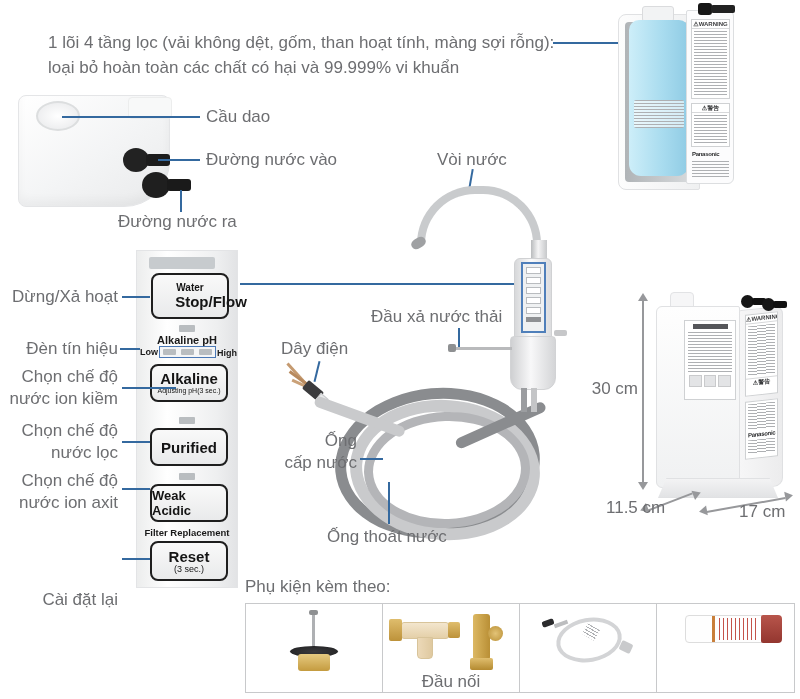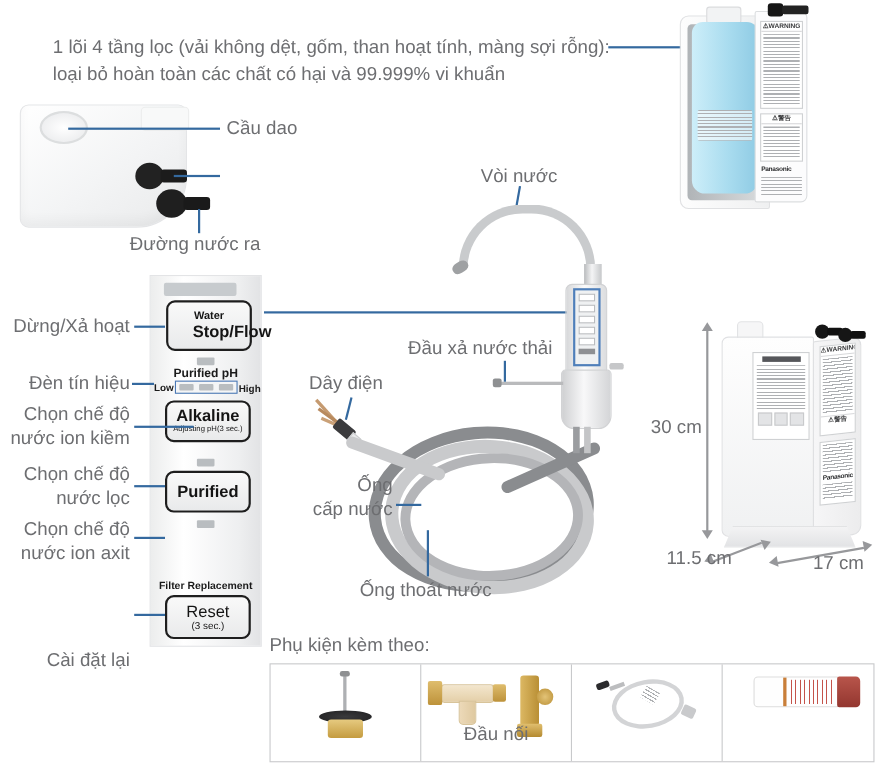--- a/index.html
+++ b/index.html
@@ -19,21 +19,21 @@
   .pbtn { position:absolute; border:2px solid #1e1e1e; border-radius:8px;
           background:linear-gradient(180deg,#f9f9f9,#e9eaeb); color:#141414;
           display:flex; flex-direction:column; align-items:center; justify-content:center; }
   .fineprint { background:repeating-linear-gradient(180deg,#aeb0b3 0 1px, transparent 1px 3px); }
   .tinylabel { position:absolute; background:#fff; border:1px solid #cfd1d3; overflow:hidden; }
   .tinyhead { font-size:6px; font-weight:bold; color:#3a3b3d; text-align:center; line-height:8px;
               border-bottom:1px solid #d7d8da; white-space:nowrap; overflow:hidden; }
   .brand { font-size:6px; font-weight:bold; color:#2b2c2e; letter-spacing:-0.3px; }
   .cell { position:relative; border-right:1px solid #c8c9cb; }
   .cell:last-child { border-right:none; }
-  .cell-label { position:absolute; left:0; right:0; bottom:14px; font-size:17px; line-height:20px;
+  .cell-label { position:absolute; left:0; right:0; bottom:0; font-size:17px; line-height:20px;
                 color:#6d6e71; text-align:center; }
 </style>
 </head>
 <body>
 
 <div class="stage">
 
   <div class="vn" style="left:48px; top:30px; line-height:25px;">
     <div>1 lõi 4 tầng lọc (vải không dệt, gốm, than hoạt tính, màng sợi rỗng):</div>
     <div>loại bỏ hoàn toàn các chất có hại và 99.999% vi khuẩn</div>
@@ -66,50 +66,54 @@
   <div style="position:absolute; left:18px; top:95px; width:152px; height:112px; background:linear-gradient(145deg,#ffffff,#f3f4f5 55%,#e9eaeb); border:1px solid #e4e5e7; border-radius:8px 8px 46px 8px; box-shadow:inset 0 -6px 10px rgba(0,0,0,0.04);"></div>
   <div style="position:absolute; left:128px; top:97px; width:44px; height:22px; background:#f8f9f9; border:1px solid #eceded; border-radius:4px;"></div>
   <div style="position:absolute; left:36px; top:101px; width:44px; height:30px; background:radial-gradient(#ffffff,#e7e8ea); border:2px solid #dcdedf; border-radius:50%;"></div>
   <div style="position:absolute; left:123px; top:148px; width:26px; height:24px; background:#222; border-radius:50%;"></div>
   <div style="position:absolute; left:146px; top:154px; width:24px; height:12px; background:#1c1c1c; border-radius:3px;"></div>
   <div style="position:absolute; left:142px; top:172px; width:28px; height:26px; background:#1f1f1f; border-radius:50%;"></div>
   <div style="position:absolute; left:167px; top:179px; width:24px; height:12px; background:#1a1a1a; border-radius:3px;"></div>
   <div class="cline" style="left:62px; top:116px; width:138px;"></div>
   <div class="vn" style="left:206px; top:106px;">Cầu dao</div>
   <div class="cline" style="left:158px; top:159px; width:42px;"></div>
+  <div class="vn" style="left:206px; top:149px;">Đường nước vào</div>
   <div class="cline v" style="left:180px; top:190px; height:22px;"></div>
   <div class="vn" style="left:118px; top:211px;">Đường nước ra</div>
 
   <div style="position:absolute; left:136px; top:250px; width:102px; height:338px; background:linear-gradient(90deg,#eceded,#ffffff 30%,#eeeff0 80%,#e2e3e5); border:1px solid #e3e4e6;">
     <div style="position:absolute; left:12px; top:6px; width:66px; height:12px; background:#c7cbce; border-radius:2px;"></div>
     <div class="pbtn" style="left:14px; top:22px; width:78px; height:46px;">
       <div style="font-size:10px; font-weight:bold; line-height:11px;">Water</div>
       <div style="font-size:15px; font-weight:bold; line-height:17px;padding-left:42px;">Stop/Flow</div>
     </div>
     <div class="gray-ind" style="left:42px; top:74px; width:16px; height:7px;"></div>
-    <div style="position:absolute; left:0; top:83px; width:100%; font-size:11px; font-weight:bold; color:#1a1a1a; text-align:center;">Purified pH</div>
+    <div style="position:absolute; left:0; top:83px; width:100%; font-size:11px; font-weight:bold; color:#1a1a1a; text-align:center;">Alkaline pH</div>
     <div style="position:absolute; left:3px; top:96px; font-size:9px; font-weight:bold; color:#1a1a1a;">Low</div>
     <div style="position:absolute; left:22px; top:95px; width:57px; height:12px; border:1px solid #4a78b5; background:#f4f5f6;">
       <div class="gray-ind" style="left:3px; top:2px; width:13px; height:6px;"></div>
       <div class="gray-ind" style="left:21px; top:2px; width:13px; height:6px;"></div>
       <div class="gray-ind" style="left:39px; top:2px; width:13px; height:6px;"></div>
     </div>
     <div style="position:absolute; left:80px; top:97px; font-size:9px; font-weight:bold; color:#1a1a1a;">High</div>
     <div class="pbtn" style="left:13px; top:113px; width:78px; height:38px;">
       <div style="font-size:15px; font-weight:bold; line-height:15px;">Alkaline</div>
       <div style="font-size:7px; line-height:9px;">Adjusting pH(3 sec.)</div>
     </div>
     <div class="gray-ind" style="left:42px; top:166px; width:16px; height:7px;"></div>
     <div class="pbtn" style="left:13px; top:177px; width:78px; height:38px;">
       <div style="font-size:15px; font-weight:bold;">Purified</div>
     </div>
     <div class="gray-ind" style="left:42px; top:222px; width:16px; height:7px;"></div>
+    <div class="pbtn" style="left:13px; top:233px; width:78px; height:38px;">
+      <div style="font-size:13px; font-weight:bold;">Weak Acidic</div>
+    </div>
     <div style="position:absolute; left:0; top:276px; width:100%; font-size:9.5px; font-weight:bold; color:#1a1a1a; text-align:center;">Filter Replacement</div>
     <div class="pbtn" style="left:13px; top:290px; width:78px; height:40px;">
-      <div style="font-size:15px; font-weight:normal; line-height:15px;">Reset</div>
+      <div style="font-size:15px; font-weight:bold; line-height:15px;">Reset</div>
       <div style="font-size:9px; line-height:10px;">(3 sec.)</div>
     </div>
   </div>
 
   <div class="vn r" style="left:3px; top:286px; width:115px;">Dừng/Xả hoạt</div>
   <div class="cline" style="left:122px; top:296px; width:28px;"></div>
 
   <div class="vn r" style="left:3px; top:338px; width:115px;">Đèn tín hiệu</div>
   <div class="cline" style="left:120px; top:348px; width:20px;"></div>
 

